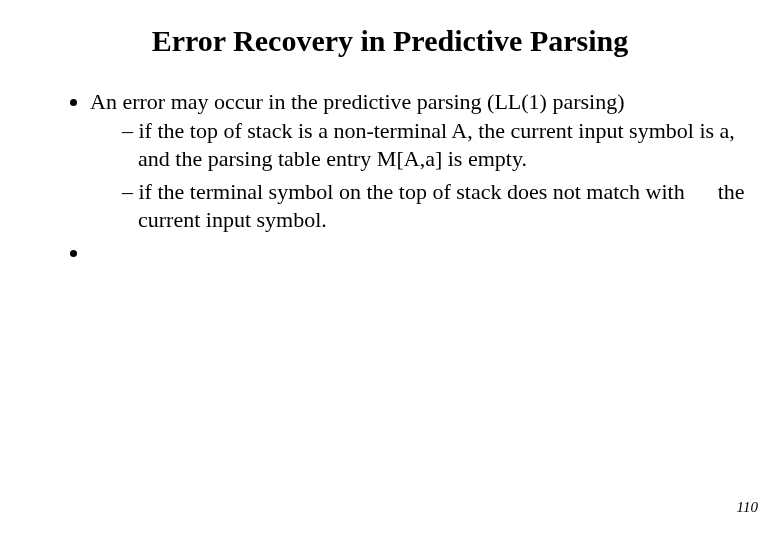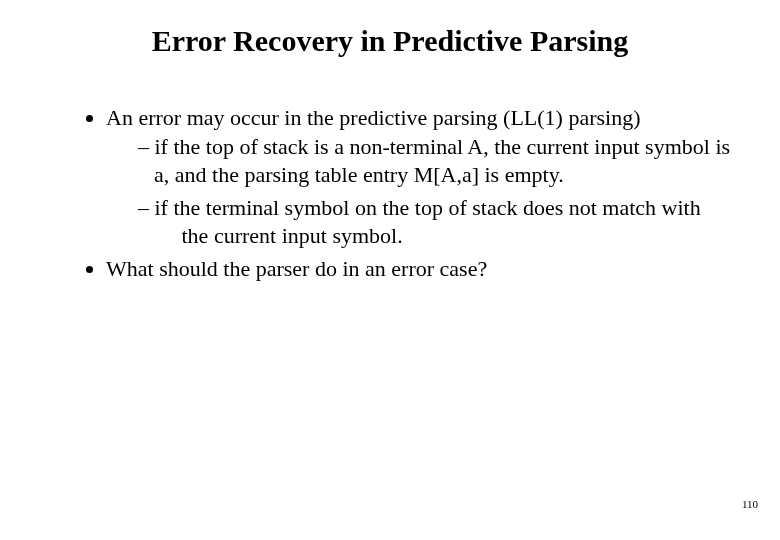--- a/index.html
+++ b/index.html
@@ -25,65 +25,65 @@
     padding-bottom: 30px;
   }
   .content {
     font-size: 22px;
     line-height: 1.3;
     padding-left: 60px;
     padding-right: 20px;
   }
   ul.level1 {
     list-style-type: disc;
-    margin: 16px;
+    margin: 0;
     padding-left: 30px;
   }
   ul.level1 > li {
     margin-bottom: 4px;
   }
   ul.level2 {
     list-style-type: none;
     margin: 0;
     padding-left: 32px;
   }
   ul.level2 > li {
     margin-bottom: 4px;
     text-indent: -16px;
     padding-left: 16px;
   }
   ul.level2 > li::before {
     content: "– ";
   }
   .page-number {
     position: absolute;
-    bottom: 30px;
+    bottom: 24px;
     right: 22px;
-    font-size: 11px;
+    font-size: 15px;
     font-family: "Times New Roman", Times, serif;
+    font-style: italic;
   }
 </style>
 </head>
 <body>
 
 <div class="slide">
 
   <div class="title">Error Recovery in Predictive Parsing</div>
 
   <div class="content">
     <ul class="level1">
       <li>
         <span>An error may occur in the predictive parsing (LL(1) parsing)</span>
         <ul class="level2">
           <li><span>if the top of stack is a non-terminal A, the current input symbol is a, and the parsing table entry M[A,a] is empty.</span></li>
           <li><span>if the terminal symbol on the top of stack does not match with &nbsp;&nbsp;&nbsp;&nbsp;&nbsp;the current input symbol.</span></li>
         </ul>
       </li>
       <li>
-        <span>What should the parser do in an error case?</span>
         <ul class="level2">
         </ul>
       </li>
     </ul>
   </div>
 
   <div class="page-number">110</div>
 
 </div>
 

